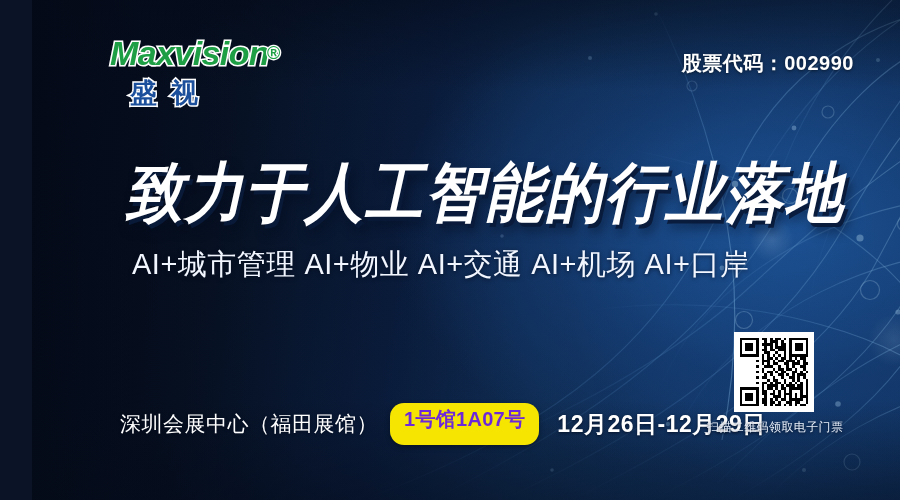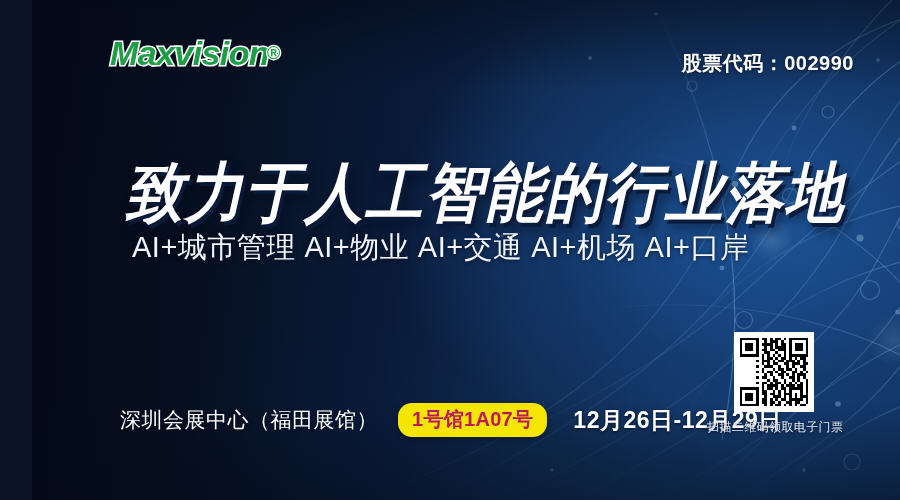--- a/index.html
+++ b/index.html
@@ -51,45 +51,45 @@
 
   
   #headline{
     position:absolute;left:93px;top:160px;
     font-size:58px;font-weight:bold;font-style:italic;color:#ffffff;
     letter-spacing:2px;line-height:1;white-space:nowrap;
     text-shadow:3px 4px 0 rgba(10,26,58,0.95), 5px 7px 10px rgba(4,12,30,0.6);
     transform:scaleY(1.12);transform-origin:left top;
   }
   #subline{
-    position:absolute;left:100px;top:228px;
+    position:absolute;left:100px;top:245px;
     font-size:29px;color:#f2f6ff;font-weight:300;white-space:nowrap;
     letter-spacing:0.5px;
     text-shadow:0 1px 4px rgba(3,10,26,0.7);
   }
 
   
   #expo-title{
     position:absolute;left:85px;top:342px;
     font-size:40px;font-weight:bold;color:#ffffff;letter-spacing:1.5px;
     white-space:nowrap;
     text-shadow:2px 3px 0 rgba(9,23,52,0.9), 3px 5px 8px rgba(3,10,26,0.55);
   }
   #venue-row{
     position:absolute;left:88px;top:403px;
-    display:flex;align-items:center;gap:20px;white-space:nowrap;
+    display:flex;align-items:center;gap:12px;white-space:nowrap;
   }
   .venue-text{
     font-size:21px;color:#ffffff;font-weight:400;letter-spacing:0.5px;
     text-shadow:0 1px 3px rgba(3,10,26,0.7);
   }
   .booth-badge{
-    display:inline-block;background:#f5e500;color:#be185d;
+    display:inline-block;background:#f5e500;color:#6d28d9;
     font-size:20px;font-weight:bold;letter-spacing:0.3px;
-    padding:3px 14px 4px;border-radius:14px;
+    padding:3px 14px 12px;border-radius:14px;
     box-shadow:0 2px 5px rgba(0,0,0,0.35);
   }
   .date-text{
     font-size:23px;font-weight:bold;color:#ffffff;letter-spacing:0.5px;
     margin-left:6px;
     text-shadow:0 1px 3px rgba(3,10,26,0.7);
   }
 
   
   #qr-block{position:absolute;left:702px;top:332px;width:82px;text-align:right;}
@@ -169,20 +169,21 @@
       <circle cx="740" cy="240" r="22" fill="url(#glowDot)" opacity="0.25"></circle>
       <circle cx="862" cy="340" r="26" fill="url(#glowDot)" opacity="0.2"></circle>
     </g>
   </svg>
   <div class="vignette"></div>
 
   <div id="logo">
     <div class="logo-row">
       <span class="logo-en">Maxvision</span><span class="logo-reg">®</span>
     </div>
+    <div class="logo-cn">盛视</div>
   </div>
 
   <div id="stock">股票代码：002990</div>
 
   <div id="headline">致力于人工智能的行业落地</div>
   <div id="subline">AI+城市管理  AI+物业  AI+交通  AI+机场  AI+口岸</div>
 
   <div id="venue-row">
     <span class="venue-text">深圳会展中心（福田展馆）</span>
     <span class="booth-badge">1号馆1A07号</span>

